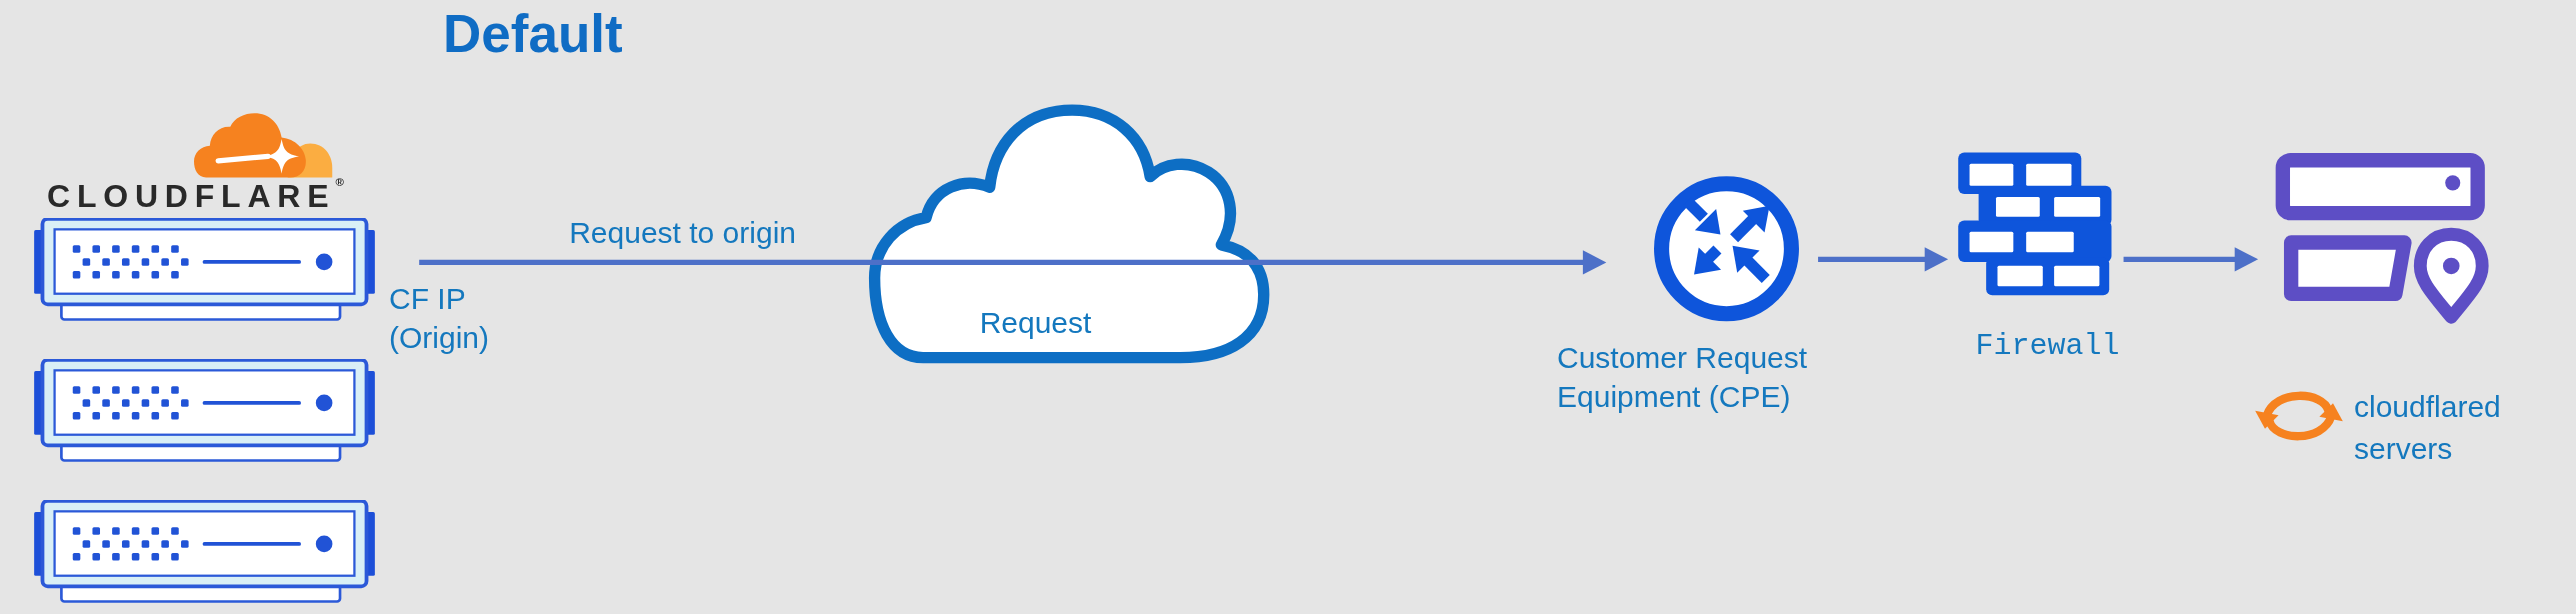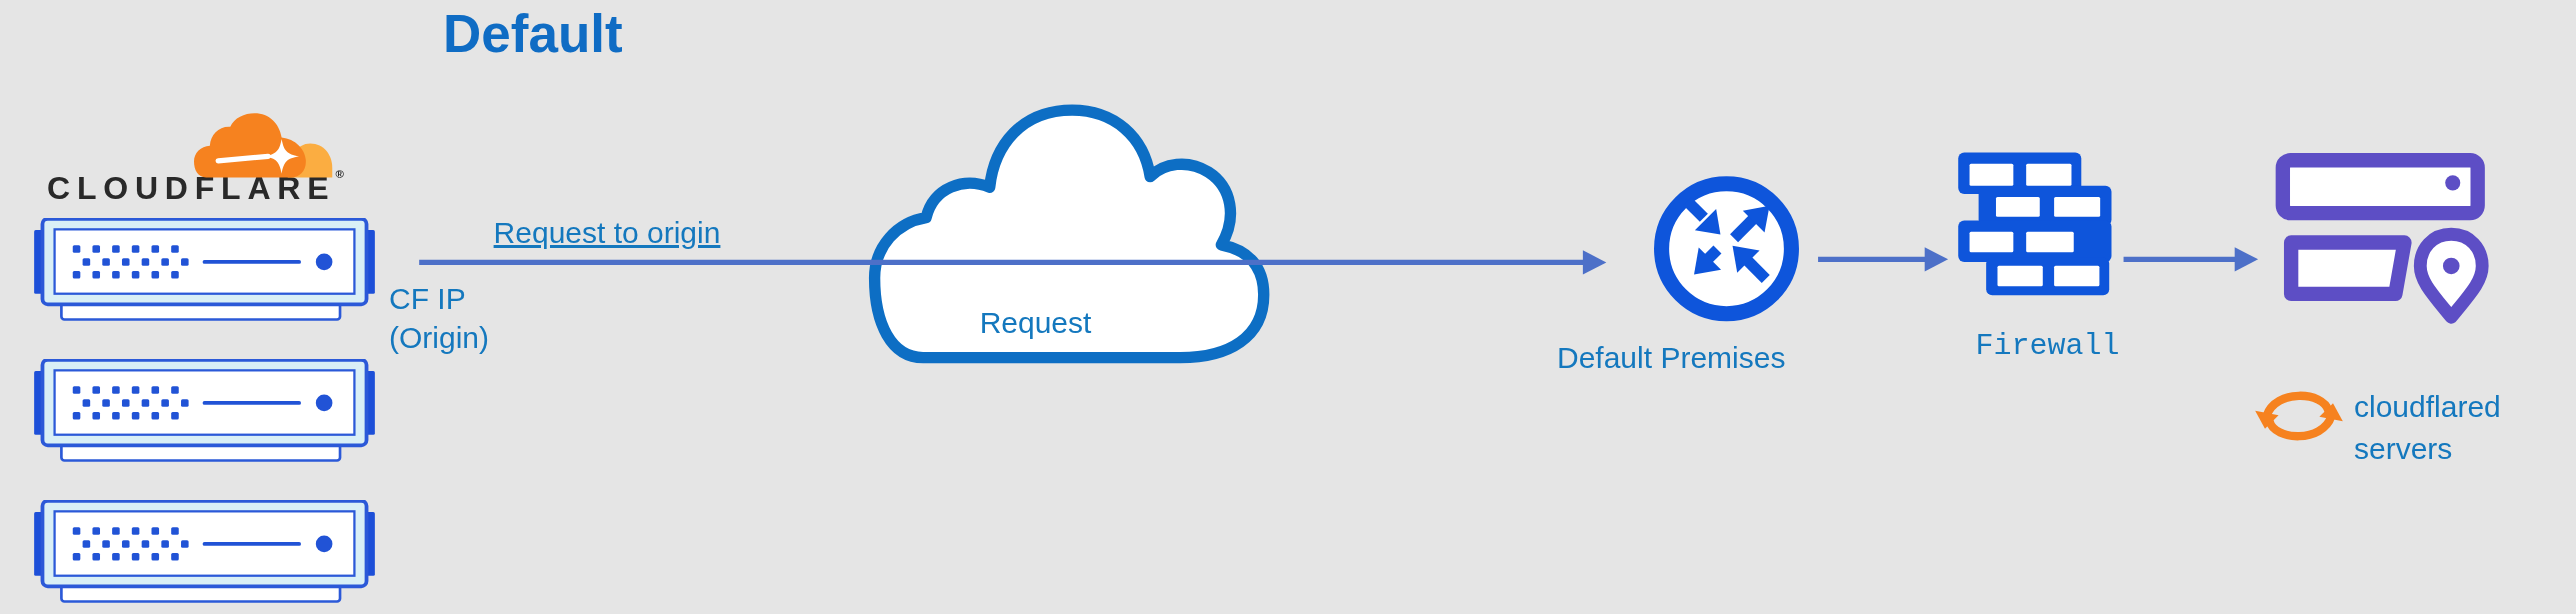--- a/index.html
+++ b/index.html
@@ -6,27 +6,27 @@
   .canvas{
     position:relative;width:2576px;height:614px;background:#e5e5e5;overflow:hidden;
     font-family:"Liberation Sans","DejaVu Sans",sans-serif;
   }
   .abs{position:absolute;}
   .title{
     left:443px;top:1.5px;font-size:53px;line-height:64px;font-weight:600;
     color:#0F6CC4;letter-spacing:0px;
   }
   .wordmark{
-    left:47px;top:168px;font-size:32px;font-weight:800;letter-spacing:6.8px;
+    left:47px;top:176px;font-size:32px;font-weight:800;letter-spacing:6.8px;
     color:#292929;white-space:nowrap;
   }
   .wordmark sup{font-size:11.4px;letter-spacing:0;vertical-align:21px;}
   .lbl{color:#1478BE;font-size:30px;line-height:39px;white-space:nowrap;}
   .lbl.center{text-align:center;}
-  .request{left:418px;top:213px;width:378px;text-align:center;text-decoration:underline;}
+  .request{left:418px;top:213px;width:378px;text-align:right;}
   .cfip{left:389px;top:279px;}
   .internet-lbl{left:922px;top:303px;width:227px;text-align:center;z-index:7;}
   .cpe-lbl{left:1557px;top:338px;}
   .fw-lbl{left:1881px;top:327px;width:333px;font-family:Liberation Mono, monospace;}
   .origin-lbl{left:2260px;top:324px;}
   .note-lbl{left:2354px;top:386px;line-height:42px;}
   .z1{z-index:1;}.z2{z-index:2;}.z5{z-index:5;}
   svg{display:block;}
 </style>
 </head>
@@ -117,21 +117,22 @@
       <polygon points="92,80 86.3,46.3 58.1,74.5" stroke="none"></polygon>
       <line x1="110" y1="85" x2="138" y2="57"></line>
       <polygon points="157,42 150.4,77.4 121.6,48.6" stroke="none"></polygon>
       <line x1="88" y1="100" x2="72" y2="116"></line>
       <polygon points="57,133 92.8,126.8 63.2,97.2" stroke="none"></polygon>
       <line x1="152" y1="139" x2="128" y2="115"></line>
       <polygon points="108,95 143.8,101.2 114.2,130.8" stroke="none"></polygon>
     </g>
   </svg>
   <div class="abs lbl cpe-lbl">
-    <div>Default Premises</div>
+    <div>Customer Request</div>
+    <div>Equipment (CPE)</div>
   </div>
 
   <svg class="abs z2" style="left:1958px;top:151px" width="159" height="151" viewBox="0 0 210 200">
     <g fill="#0E55DB">
       <rect x="0" y="2" width="163" height="55" rx="8"></rect>
       <rect x="27" y="46" width="176" height="53" rx="8"></rect>
       <rect x="0" y="92" width="203" height="55" rx="8"></rect>
       <rect x="37" y="141" width="163" height="50" rx="8"></rect>
     </g>
     <g fill="#ffffff">

